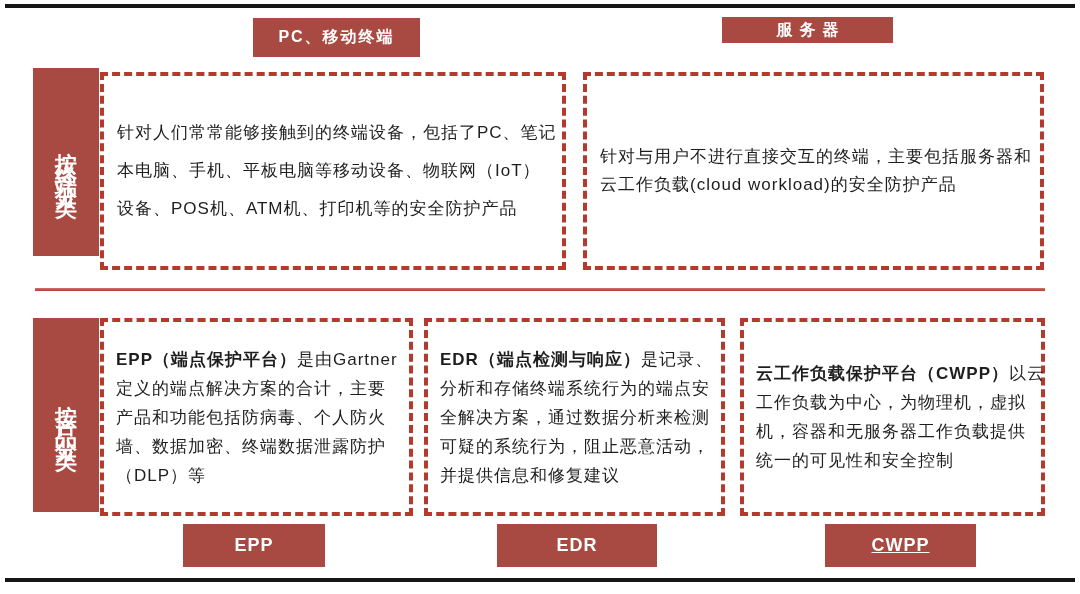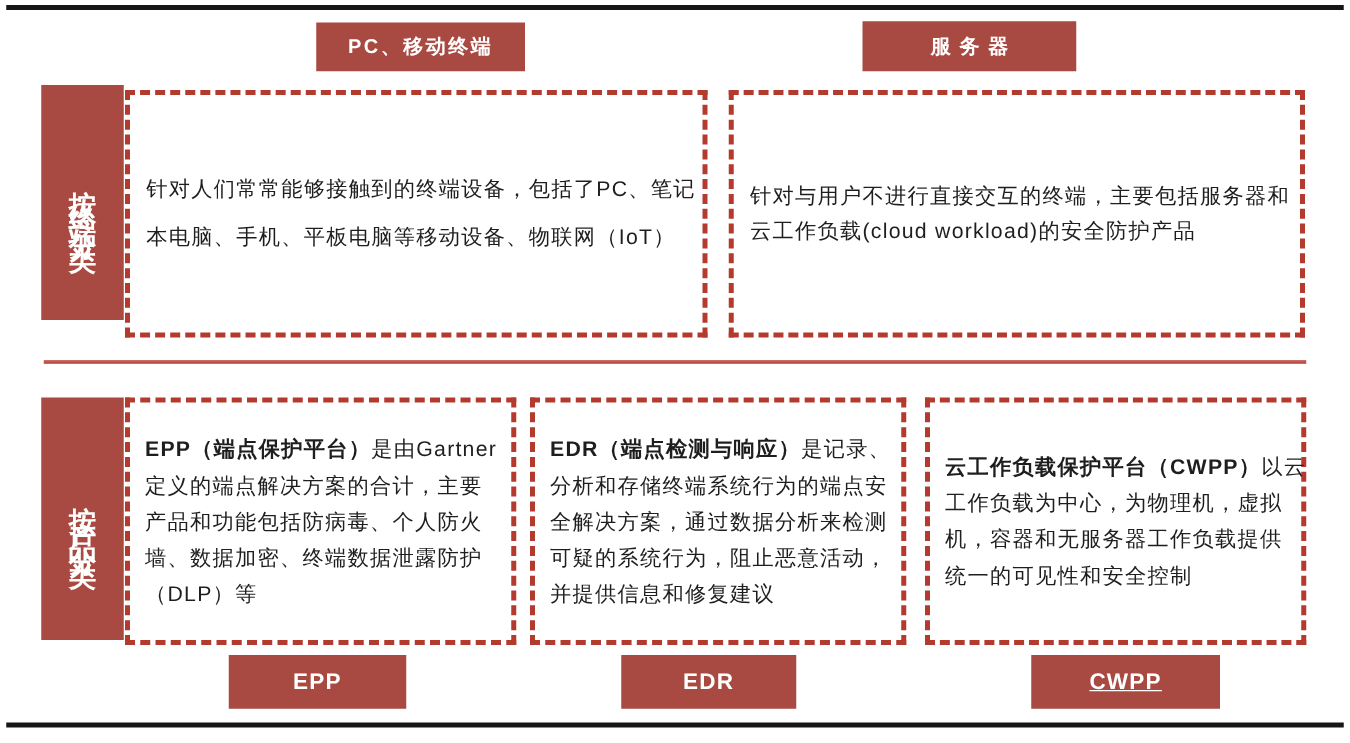--- a/index.html
+++ b/index.html
@@ -25,24 +25,24 @@
   .badge{
     position:absolute;
     background:var(--badge);
     color:#ffffff;
     display:flex;align-items:center;justify-content:center;
     font-weight:bold;
     font-size:16px;
     letter-spacing:2px;
   }
   .badge.pc{left:253px;top:18px;width:167px;height:39px;}
-  .badge.server{left:690px;top:17px;width:171px;height:40px;letter-spacing:7px;padding-left:7px;}
+  .badge.server{left:722px;top:17px;width:171px;height:26px;letter-spacing:7px;padding-left:7px;}
   .badge.small{top:524px;height:43px;font-size:18px;letter-spacing:1px;}
   .badge.epp{left:183px;width:142px;}
-  .badge.edr{left:497px;width:140px;}
+  .badge.edr{left:497px;width:160px;}
   .badge.cwpp{left:825px;width:151px;text-decoration:underline;}
 
   .side-label{
     position:absolute;
     left:33px;width:66px;
     background:var(--badge);
     color:#ffffff;
     display:flex;align-items:center;justify-content:center;
     font-size:22px;font-weight:bold;
     writing-mode:vertical-rl;
@@ -85,20 +85,21 @@
   <div class="rule top"></div>
 
   <div class="badge pc">PC、移动终端</div>
   <div class="badge server">服务器</div>
 
   <div class="side-label terminal">按终端分类</div>
 
   <div class="dash-box wide pc-box">
     <div class="line">针对人们常常能够接触到的终端设备，包括了PC、笔记</div>
     <div class="line">本电脑、手机、平板电脑等移动设备、物联网（IoT）</div>
+    <div class="line">设备、POS机、ATM机、打印机等的安全防护产品</div>
   </div>
 
   <div class="dash-box wide server-box">
     <div class="line">针对与用户不进行直接交互的终端，主要包括服务器和</div>
     <div class="line">云工作负载(cloud workload)的安全防护产品</div>
   </div>
 
   <div class="divider"></div>
 
   <div class="side-label product">按产品分类</div>

